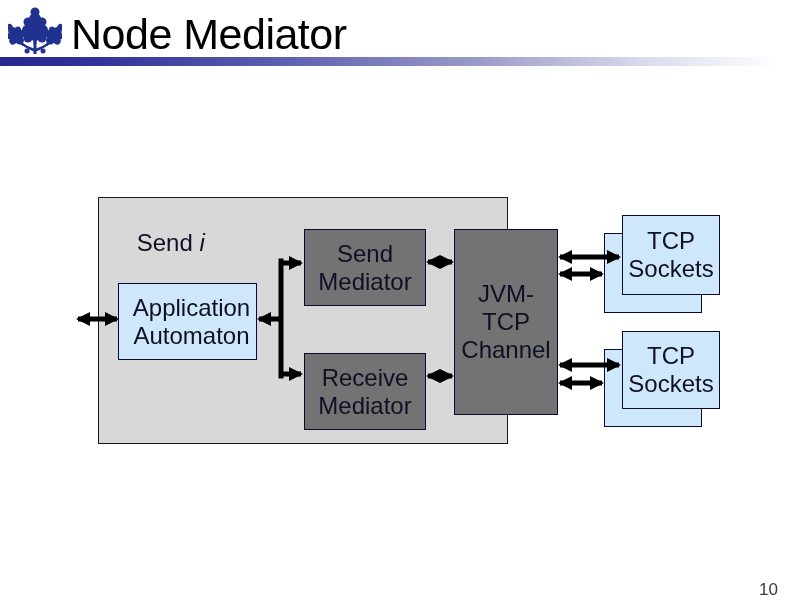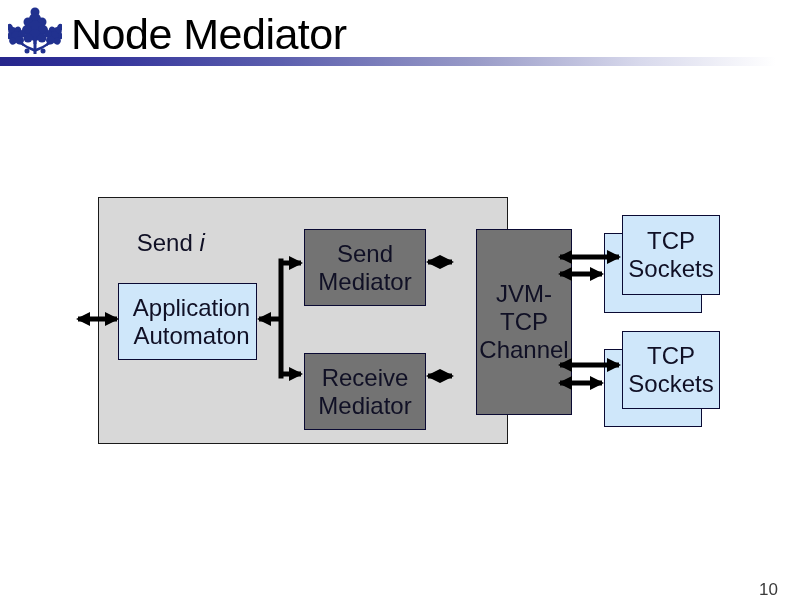--- a/index.html
+++ b/index.html
@@ -43,21 +43,21 @@
     font-size: 24px; line-height: 28px; color: #101025;
     text-align: center;
   }
   .dbox .box-label { white-space: pre-line; }
   .fill-light  { background: #cfe7fa; }
   .fill-medium { background: #737373; }
 
   .box-app  { left: 118px; top: 283px; width: 139px; height: 77px; padding-left: 8px; }
   .box-send { left: 304px; top: 229px; width: 122px; height: 77px; }
   .box-recv { left: 304px; top: 337px; width: 122px; height: 77px; margin-top: 16px; }
-  .box-jvm  { left: 476px; top: 229px; width: 96px; height: 186px; }
+  .box-jvm  { left: 454px; top: 229px; width: 104px; height: 186px; }
 
   .box-sock-top-back  { left: 604px; top: 233px; width: 98px; height: 80px; }
   .box-sock-top-front { left: 622px; top: 215px; width: 98px; height: 80px; }
   .box-sock-bot-back  { left: 604px; top: 349px; width: 98px; height: 78px; }
   .box-sock-bot-front { left: 622px; top: 331px; width: 98px; height: 78px; }
 
   .arrow-layer {
     position: absolute; left: 0; top: 0; width: 800px; height: 600px;
     pointer-events: none;
   }

